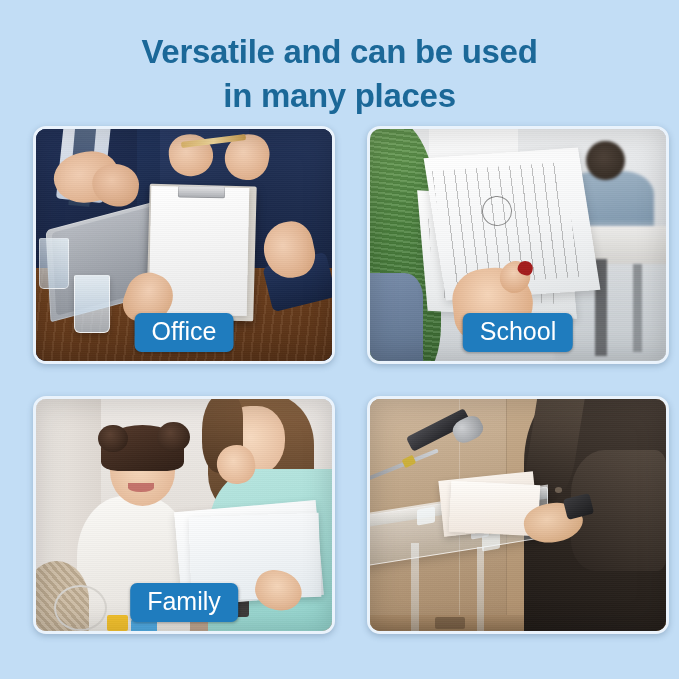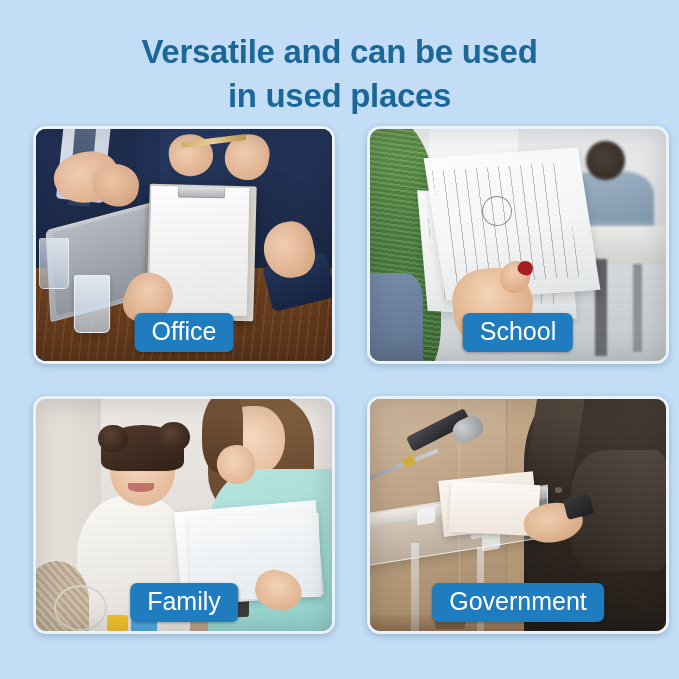--- a/index.html
+++ b/index.html
@@ -417,21 +417,21 @@
   .vign {
     position: absolute; inset:0; pointer-events:none; z-index:31;
     box-shadow: inset 0 0 30px rgba(0,0,0,0.18);
   }
 </style>
 </head>
 <body>
 
 <div class="headline">
   <span class="ln">Versatile and can be used</span>
-  <span class="ln">in used places</span>
+  <span class="ln">in many places</span>
 </div>
 
 <div class="grid">
 
   <div class="tile t-office">
     <div class="photo">
       <div class="shape of-wall"></div>
       <div class="shape of-suit-l"></div>
       <div class="shape of-shirt-l"></div>
       <div class="shape of-tie-l"></div>
@@ -542,16 +542,15 @@
       <div class="shape gv-clamp2"></div>
       <div class="shape gv-clamp3"></div>
       <div class="shape gv-paper"></div>
       <div class="shape gv-paper2"></div>
       <div class="shape gv-hand"></div>
       <div class="shape gv-watch"></div>
       <div class="shape gv-base"></div>
       <div class="grain"></div>
       <div class="vign"></div>
     </div>
-    <div class="badge">Government</div>
   </div>
 
 </div>
 
 </body></html>

